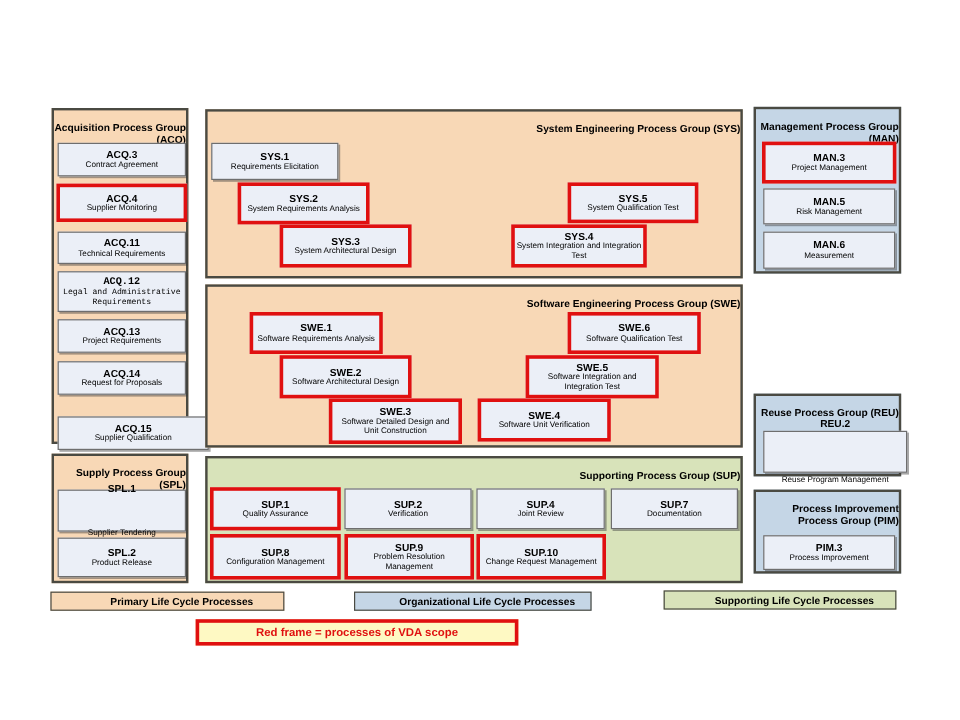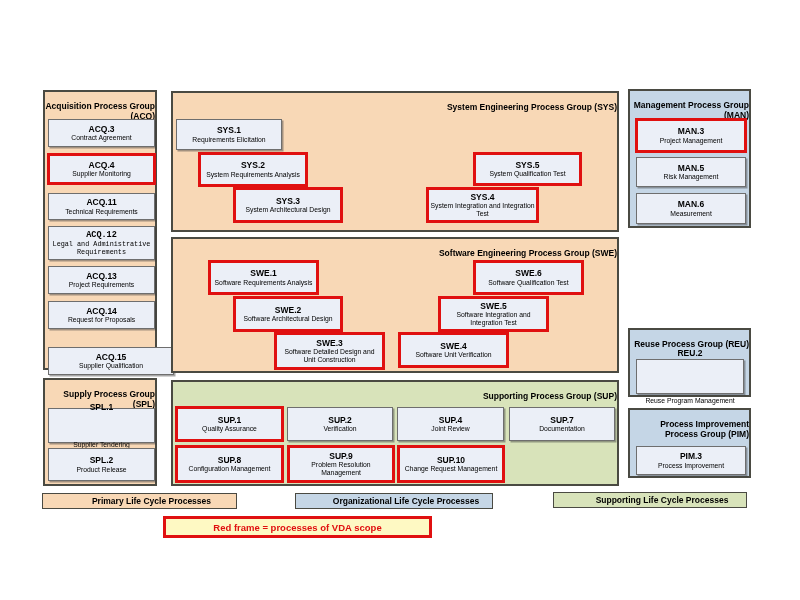--- a/index.html
+++ b/index.html
@@ -81,21 +81,21 @@
   #sup10 { left:224px; top:63px; width:108px; height:38px; }
 
   
   #man { left:628px; top:89px; width:123px; height:139px; }
   #man3 { left:5px; top:27px; width:112px; height:35px; }
   #man5 { left:6px; top:66px; width:110px; height:30px; }
   #man6 { left:6px; top:102px; width:110px; height:31px; }
 
   
   #reu { left:628px; top:328px; width:123px; height:69px; }
-  #reu2 { left:6px; top:29px; width:108px; height:35px;gap:38px; }
+  #reu2 { left:6px; top:29px; width:120px; height:35px;gap:38px; }
 
   
   #pim { left:628px; top:408px; width:123px; height:70px; }
   #pim3 { left:6px; top:36px; width:110px; height:29px; }
 
   
   #legend-primary        { left:42px;  top:493px; width:195px; height:16px; }
   #legend-organizational { left:295px; top:493px; width:198px; height:16px; }
   #legend-supporting     { left:553px; top:492px; width:194px; height:16px; }
   #legend-vda            { left:163px; top:516px; width:269px; height:22px; }

